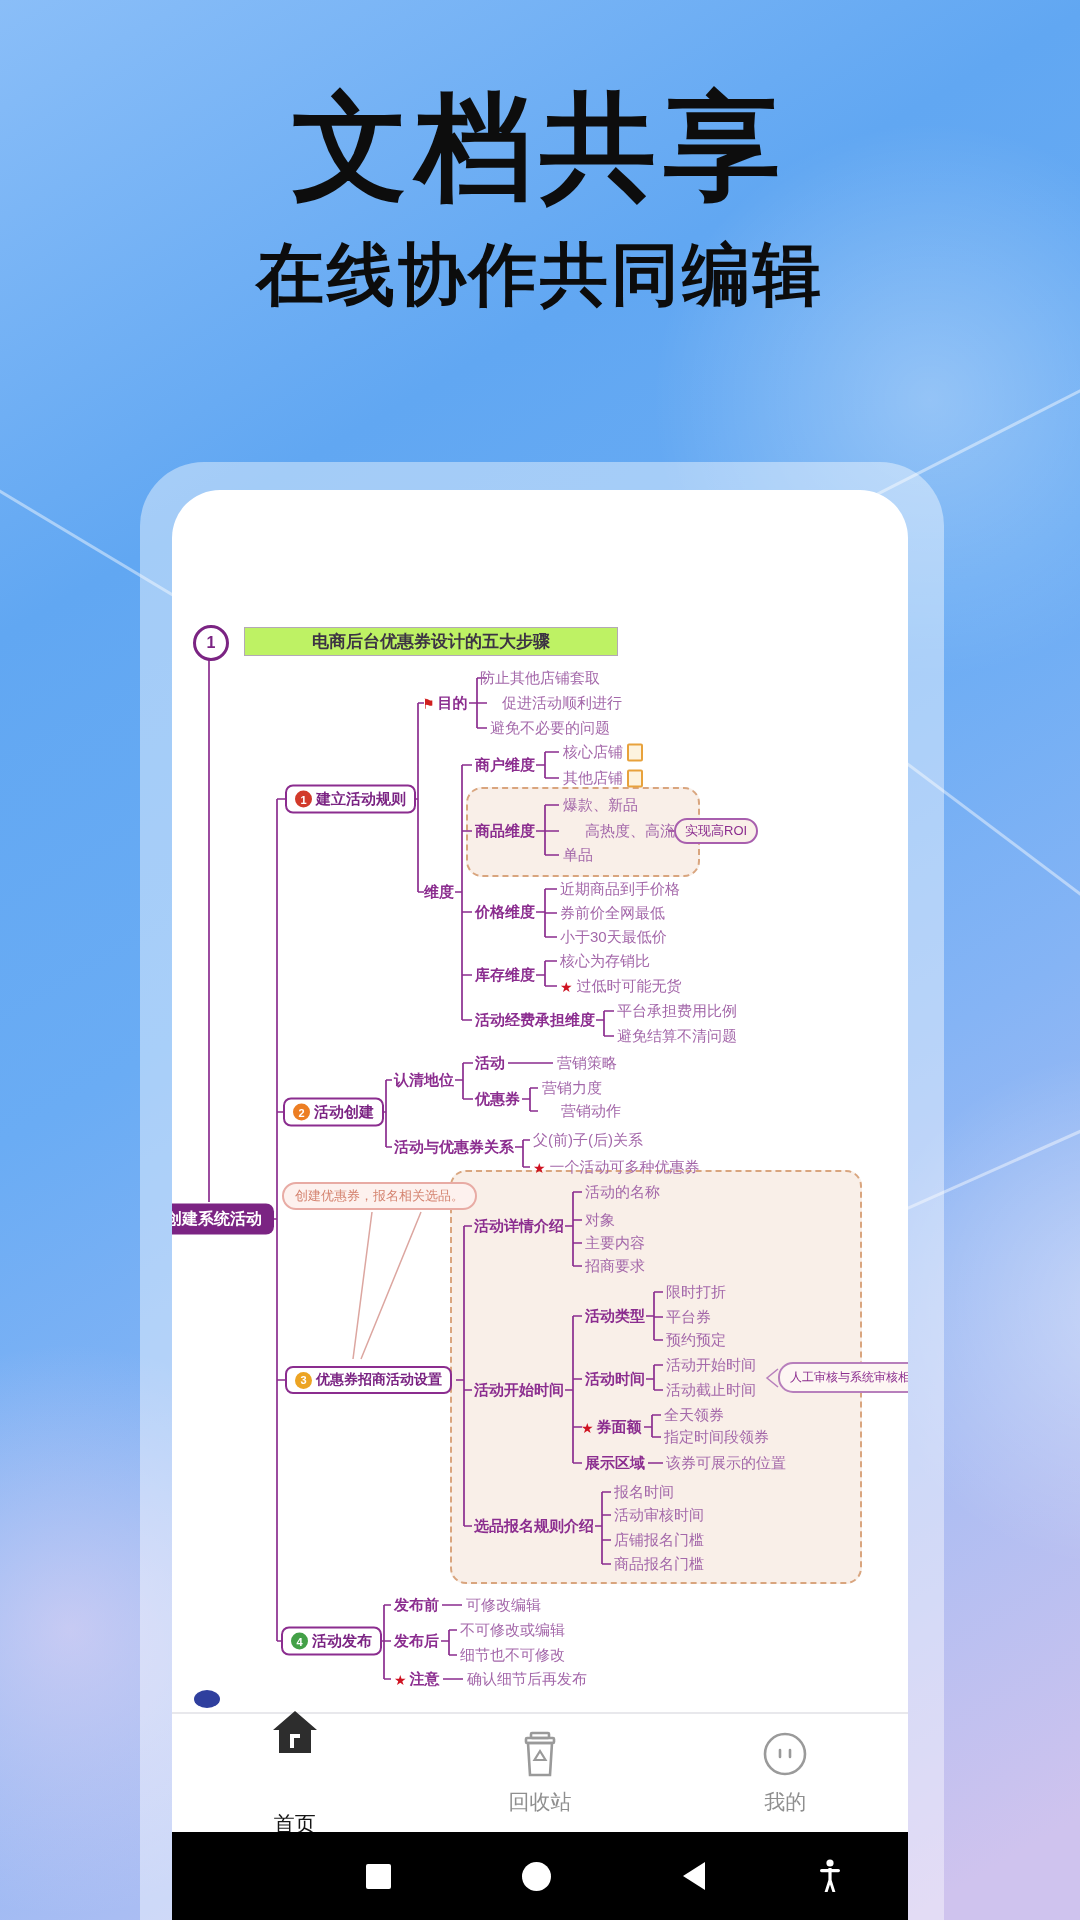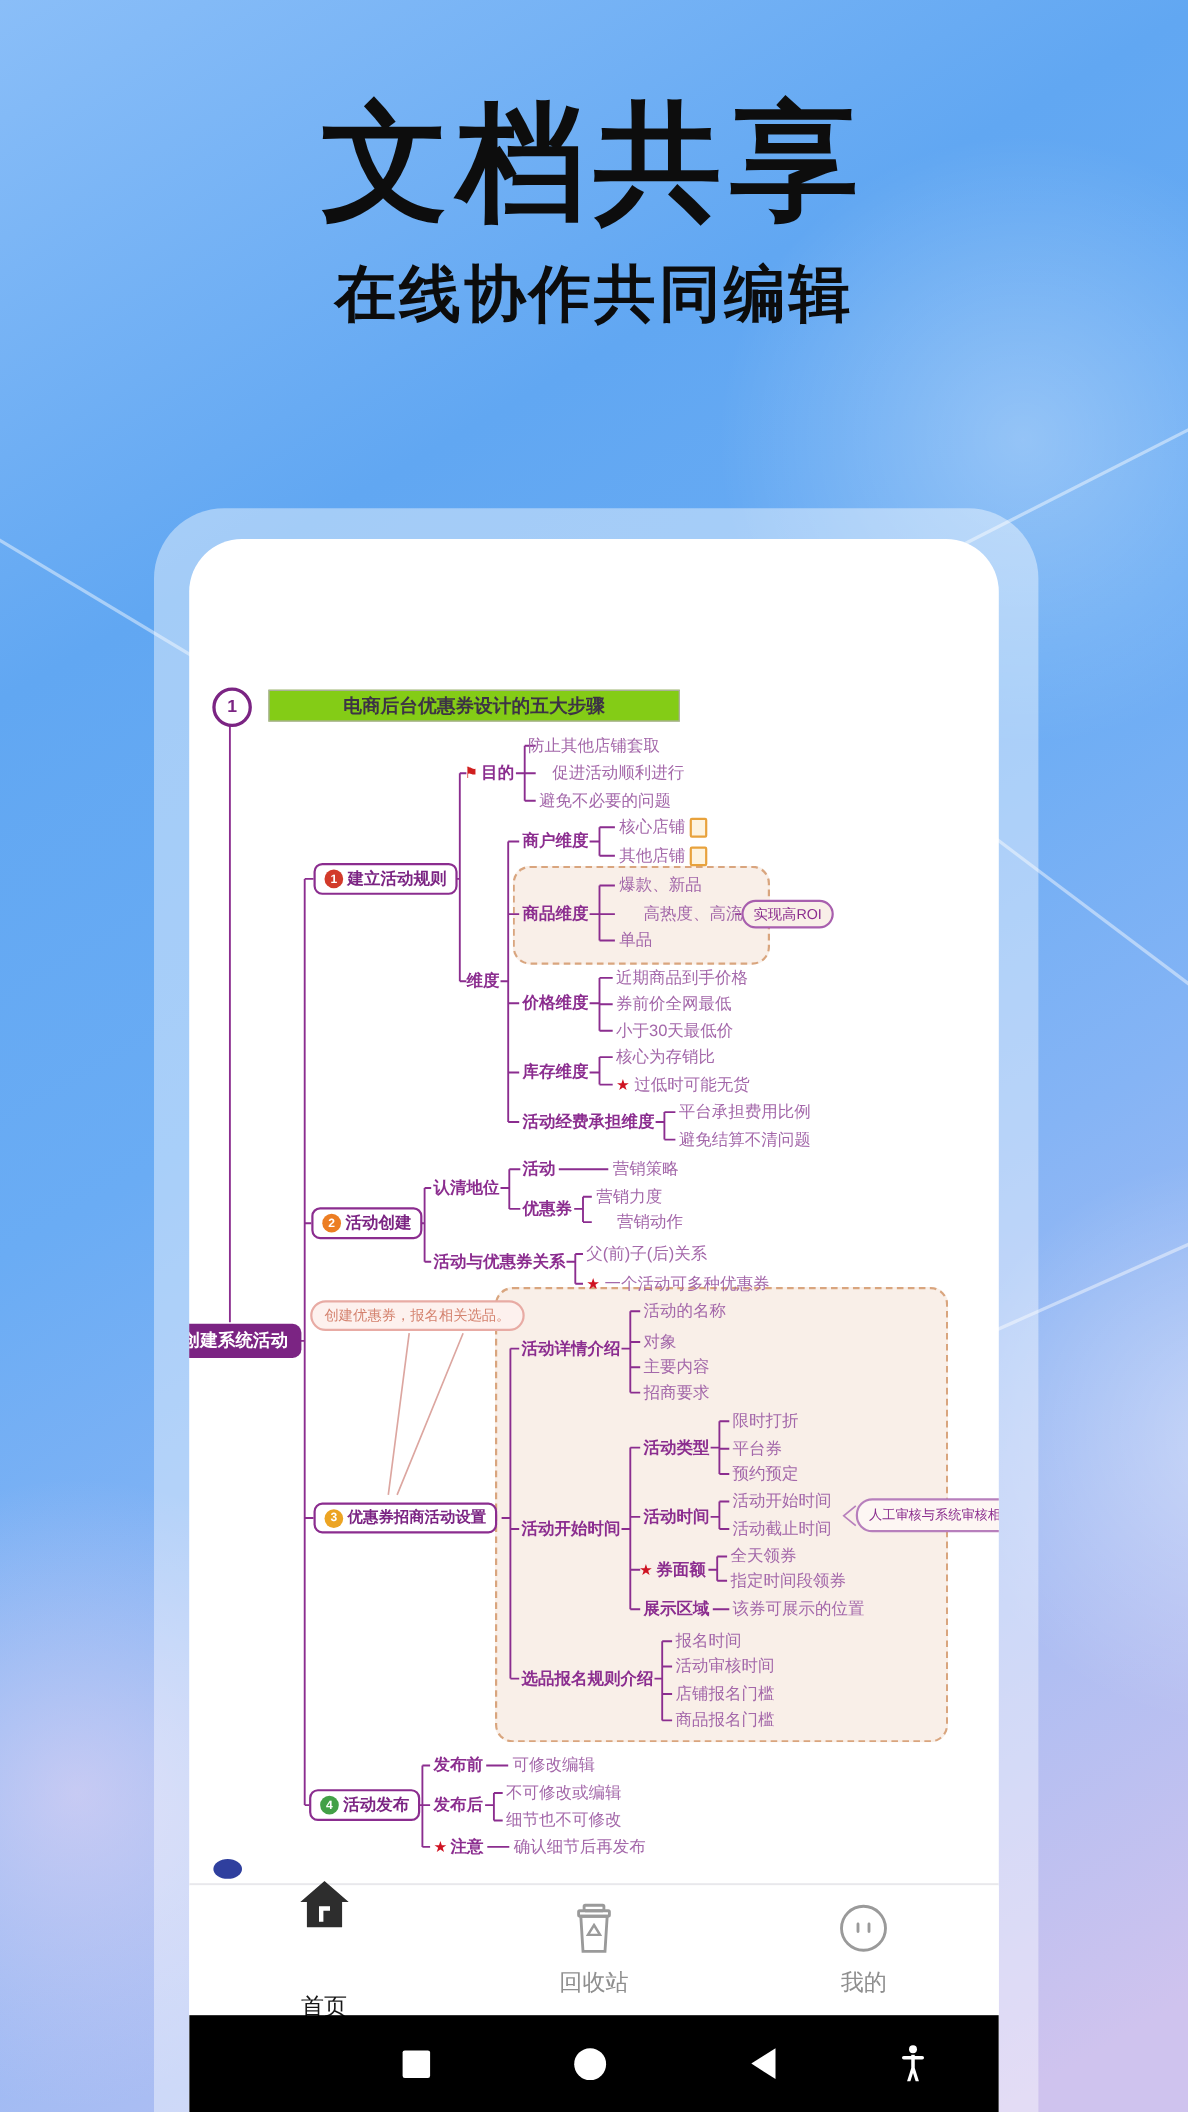--- a/index.html
+++ b/index.html
@@ -4,32 +4,32 @@
 <style>
   html,body{margin:0;padding:0;}
   body{font-family:"Liberation Sans","DejaVu Sans",sans-serif;}
   .page{position:relative;width:1080px;height:1920px;overflow:hidden;
     background:linear-gradient(150deg,#8abef8 0%,#61a7f2 25%,#6aacf4 45%,#85b4f5 62%,#a9bdf3 78%,#cfc3ee 96%);}
   .glow{position:absolute;border-radius:50%;pointer-events:none;}
   .streak{position:absolute;height:3px;background:rgba(255,255,255,.45);pointer-events:none;}
   .hero-title{position:absolute;top:70px;left:0;width:100%;text-align:center;
     font-size:116px;font-weight:900;color:#0d0d0d;letter-spacing:8px;}
   .hero-sub{position:absolute;top:230px;left:0;width:100%;text-align:center;
-    font-size:56px;font-weight:700;color:#0c0c0c;letter-spacing:3px;}
+    font-size:68px;font-weight:700;color:#0c0c0c;letter-spacing:3px;}
   .phone-frame{position:absolute;left:140px;top:462px;width:804px;height:1458px;
     background:rgba(255,255,255,.42);border-radius:64px 64px 0 0;}
   .screen{position:absolute;left:172px;top:490px;width:736px;height:1430px;
     background:#ffffff;border-radius:48px 48px 0 0;overflow:hidden;}
   .dashedbox{position:absolute;border:2px dashed #d9a57e;background:#f9efe8;border-radius:16px;z-index:1;}
   .connectors{position:absolute;left:0;top:0;z-index:2;}
   .map-index{position:absolute;left:21px;top:135px;width:30px;height:30px;border:3px solid #7b2483;
     border-radius:50%;background:#fff;color:#7b2483;font-weight:bold;font-size:16px;
     display:flex;align-items:center;justify-content:center;z-index:3;}
   .map-title{position:absolute;left:72px;top:137px;width:372px;height:27px;line-height:27px;
-    background:#84cc16;border:1px solid #b3a9b6;color:#3c3344;font-weight:bold;font-size:17px;
+    background:#bef264;border:1px solid #b3a9b6;color:#3c3344;font-weight:bold;font-size:17px;
     text-align:center;white-space:nowrap;z-index:3;}
   .node{position:absolute;display:flex;align-items:center;gap:4px;background:#fff;
     border:2px solid #8b2d8f;border-radius:8px;padding:3px 8px;color:#7b2483;font-weight:bold;
     font-size:15px;white-space:nowrap;z-index:3;transform:translateY(-50%);}
   .root-node{position:absolute;background:#7b2483;border-radius:8px;padding:5px 12px;color:#fff;
     font-weight:bold;font-size:16px;white-space:nowrap;z-index:3;transform:translateY(-50%);}
   .badge{width:17px;height:17px;border-radius:50%;color:#fff;font-size:11px;font-weight:bold;
     display:flex;align-items:center;justify-content:center;flex:0 0 auto;}
   .branch{position:absolute;color:#8b2d8f;font-weight:bold;font-size:15px;white-space:nowrap;
     z-index:3;transform:translateY(-50%);display:flex;align-items:center;gap:3px;}

